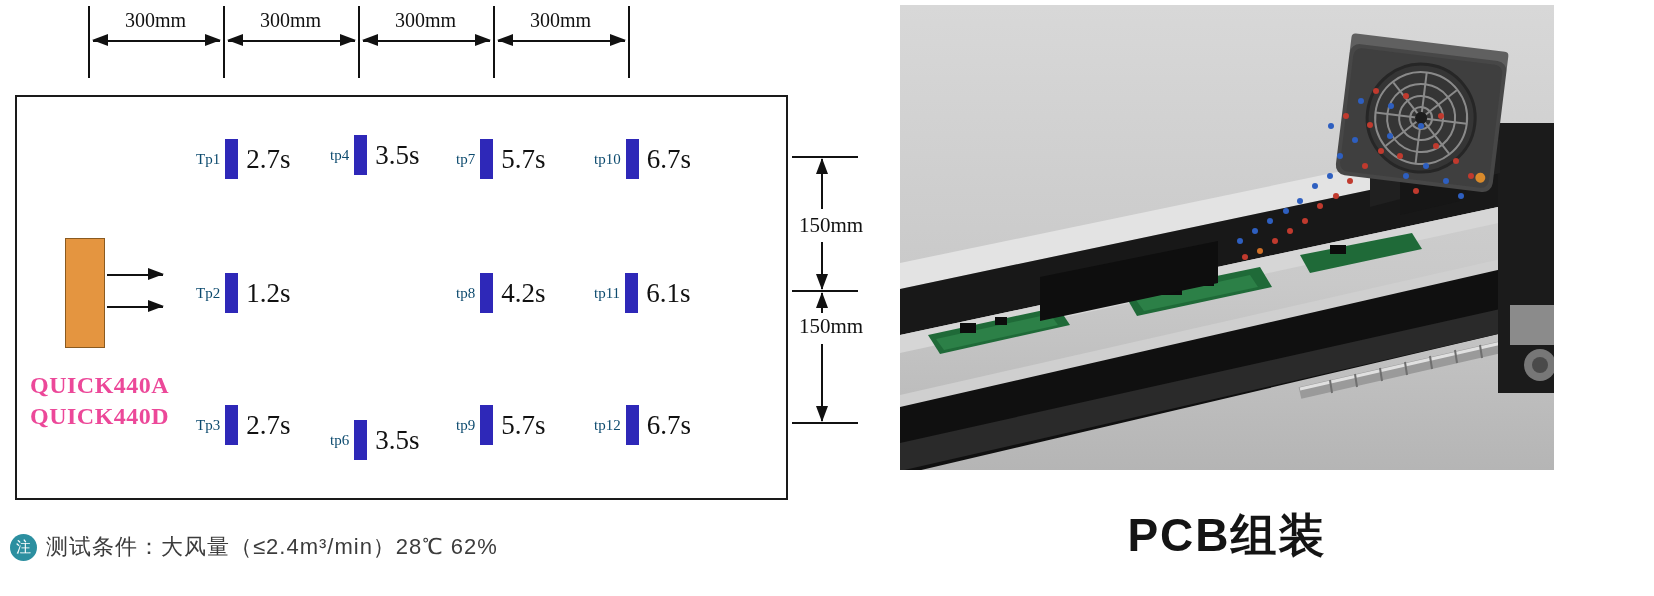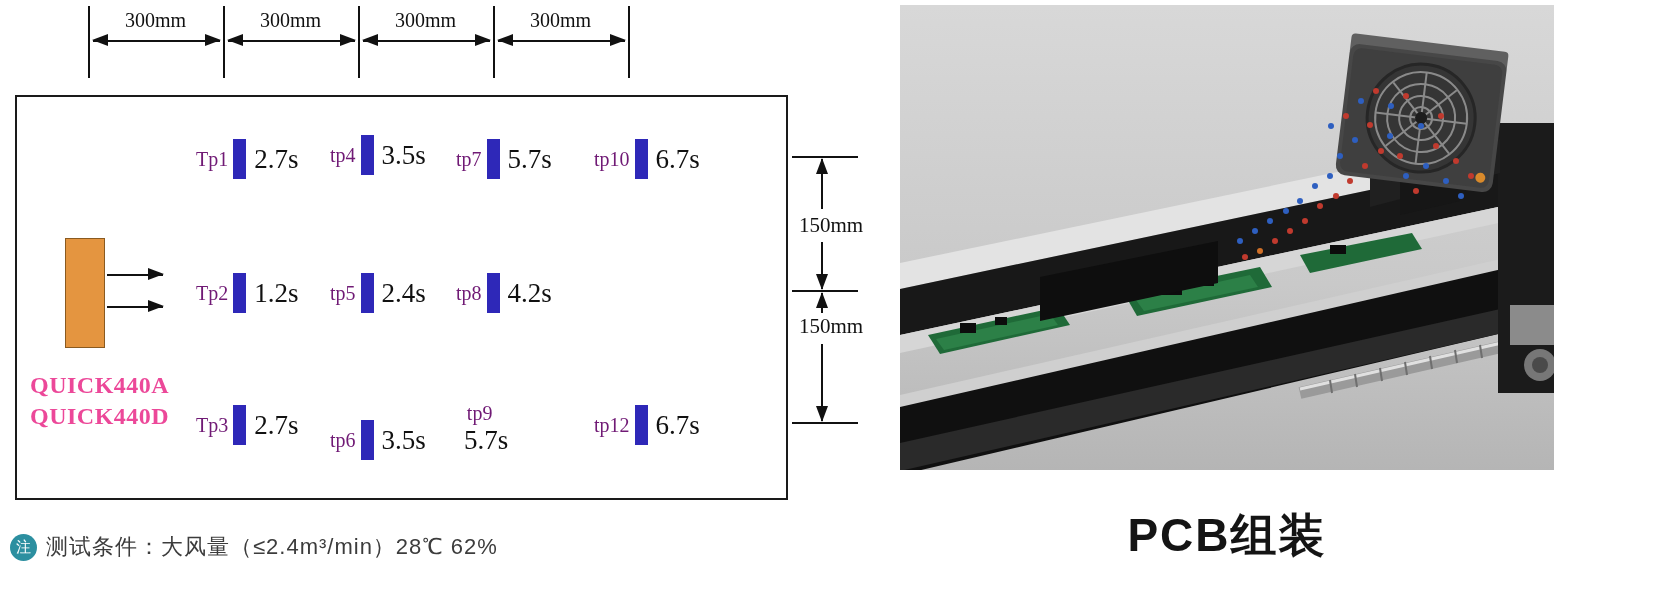--- a/index.html
+++ b/index.html
@@ -50,21 +50,21 @@
     position:absolute; left:65px; top:238px; width:40px; height:110px;
     background:#e49540; border:1px solid #8a5a20;
   }
 
   .model-label {
     position:absolute; left:30px; top:370px; font-weight:bold; font-size:24px;
     line-height:1.3; color:#ec4899; letter-spacing:0.5px;
   }
 
   .tp-cell { position:absolute; display:flex; align-items:center; height:46px; }
-  .tp-label { font-size:20px; margin-right:5px; color:#701a75; }
+  .tp-label { font-size:15px; margin-right:5px; color:#0c4a6e; }
   .tp-bar { display:inline-block; width:13px; height:40px; background:#2e28b8; }
   .tp-time { font-size:27px; margin-left:8px; color:#111; }
 
   
   .note-row { position:absolute; left:10px; top:532px; display:flex; align-items:center; }
   .note-badge {
     width:27px; height:27px; border-radius:50%; background:#2c8fa0; color:#fff;
     font-family:"Liberation Sans", sans-serif; font-size:15px; display:flex;
     align-items:center; justify-content:center; flex:0 0 auto;
   }
@@ -134,42 +134,42 @@
     <span class="tp-label">tp10</span>
     <span class="tp-bar" style="background: rgb(46, 40, 184);"></span>
     <span class="tp-time">6.7s</span>
   </div>
 
   <div class="tp-cell" style="left:196px;top:270px;">
     <span class="tp-label">Tp2</span>
     <span class="tp-bar" style="background: rgb(46, 40, 184);"></span>
     <span class="tp-time">1.2s</span>
   </div>
-  <div class="tp-cell" style="left:330px;top:270px;">
-    <span class="tp-label">tp5</span>
-    <span class="tp-bar" style="background: rgb(46, 40, 184);"></span>
-    <span class="tp-time">2.4s</span>
-  </div>
   <div class="tp-cell" style="left:456px;top:270px;">
     <span class="tp-label">tp8</span>
     <span class="tp-bar" style="background: rgb(46, 40, 184);"></span>
     <span class="tp-time">4.2s</span>
   </div>
+  <div class="tp-cell" style="left:594px;top:270px;">
+    <span class="tp-label">tp11</span>
+    <span class="tp-bar" style="background: rgb(46, 40, 184);"></span>
+    <span class="tp-time">6.1s</span>
+  </div>
 
   <div class="tp-cell" style="left:196px;top:402px;">
     <span class="tp-label">Tp3</span>
     <span class="tp-bar" style="background: rgb(46, 40, 184);"></span>
     <span class="tp-time">2.7s</span>
   </div>
   <div class="tp-cell" style="left:330px;top:402px;margin-top:15px;">
     <span class="tp-label">tp6</span>
     <span class="tp-bar" style="background: rgb(46, 40, 184);"></span>
     <span class="tp-time">3.5s</span>
   </div>
-  <div class="tp-cell" style="left:456px;top:402px;flex-direction:column;">
+  <div class="tp-cell" style="left:456px;top:402px;">
     <span class="tp-label">tp9</span>
     <span class="tp-bar" style="background: rgb(46, 40, 184);"></span>
     <span class="tp-time">5.7s</span>
   </div>
   <div class="tp-cell" style="left:594px;top:402px;">
     <span class="tp-label">tp12</span>
     <span class="tp-bar" style="background: rgb(46, 40, 184);"></span>
     <span class="tp-time">6.7s</span>
   </div>
 

